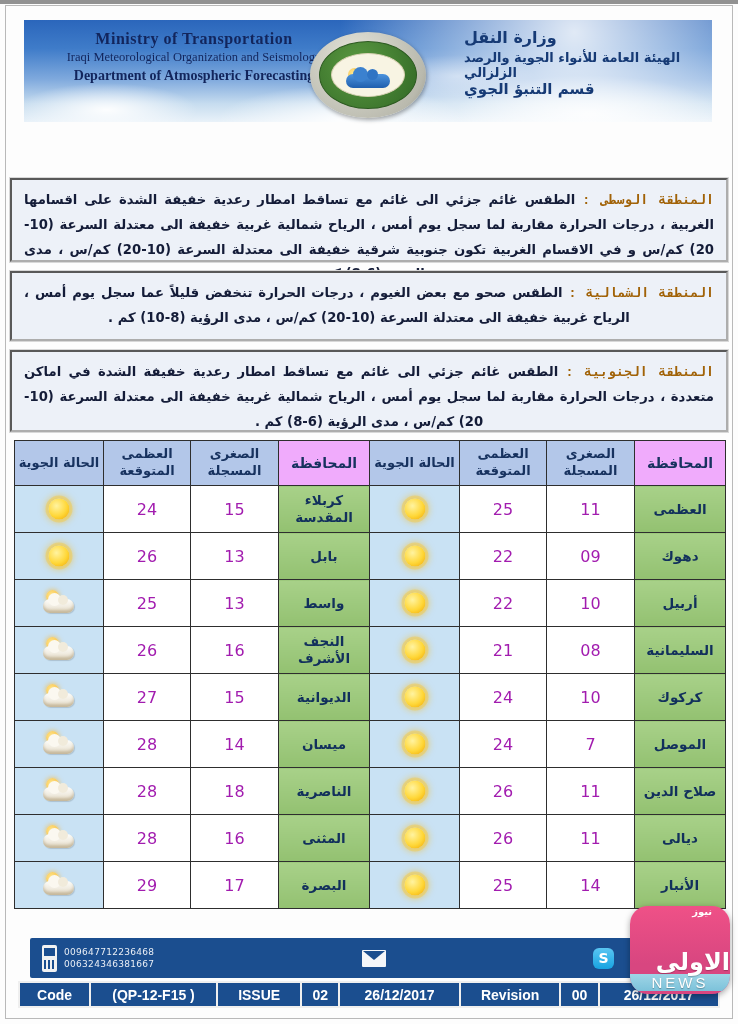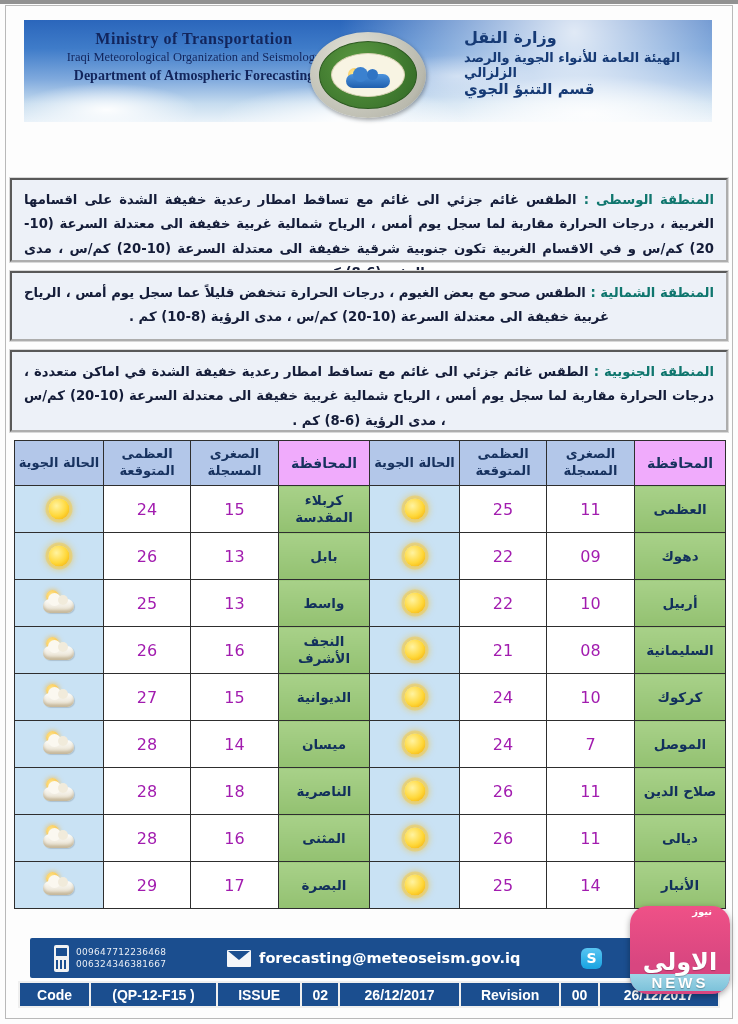--- a/index.html
+++ b/index.html
@@ -50,21 +50,21 @@
     box-shadow:0 1px 2px rgba(0,0,0,.3);}
   .title-banner span{direction:rtl;color:#ffffff;font-weight:bold;font-size:17.5px;
     text-shadow:1px 1px 1px rgba(0,0,0,.45);}
 
   
   .region{position:absolute;left:10px;right:10px;background:#edf1f8;
     border:2px inset #adadad;box-shadow:0 0 0 1px #d8d8d8;
     direction:rtl;padding:8px 12px 6px;box-sizing:border-box;
     font-size:13.2px;font-weight:bold;color:#141c38;line-height:1.85;
     text-align:justify;text-align-last:center;}
-  .region .lbl{color:#0f766e;}
+  .region .lbl{color:#a16207;font-family:Liberation Mono, monospace;}
   #region-central{top:178px;height:84px;}
   #region-north{top:271px;height:70px;}
   #region-south{top:350px;height:82px;}
 
   
   table.wx{position:absolute;left:14px;top:440px;width:711px;border-collapse:collapse;
     table-layout:fixed;direction:rtl;}
   .wx th,.wx td{border:1px solid #2e2e2e;text-align:center;vertical-align:middle;padding:0 2px;}
   .wx th{height:44px;background:#b3c7e9;color:#17325f;font-weight:bold;font-size:13px;line-height:1.3;}
   .wx th.province{background:#f0abfc;font-size:14px;}
@@ -82,21 +82,21 @@
   .pc-sun{position:absolute;left:5px;top:0;width:13px;height:13px;border-radius:50%;
     background:radial-gradient(circle at 40% 40%,#ffe58a,#f6b93d);
     box-shadow:0 0 4px 1px rgba(246,185,61,.6);}
   .pc-cloud{position:absolute;left:2px;top:9px;width:31px;height:14px;border-radius:10px;
     background:linear-gradient(#fdfdfb,#e6ddc9);box-shadow:inset 0 -3px 3px rgba(158,138,98,.45),1px 1px 1px rgba(0,0,0,.15);}
   .pc-cloud::before{content:"";position:absolute;left:5px;top:-6px;width:13px;height:13px;border-radius:50%;background:#fbf8f0;}
   .pc-cloud::after{content:"";position:absolute;left:15px;top:-4px;width:10px;height:10px;border-radius:50%;background:#f1ebdb;}
 
   
   .contact-bar{position:absolute;left:30px;right:26px;top:938px;height:40px;background:#1b4e8f;
-    display:flex;align-items:center;justify-content:space-between;padding:0 24px;box-sizing:border-box;
+    display:flex;align-items:center;justify-content:space-between;padding:0 12px;box-sizing:border-box;
     border-radius:2px;}
   .contact-left{display:flex;align-items:center;gap:7px;}
   .phone-icon{width:15px;height:27px;background:#f2f2f2;border-radius:2px;position:relative;flex:none;}
   .phone-icon::before{content:"";position:absolute;left:2px;top:3px;right:2px;height:8px;background:#1b4e8f;}
   .phone-icon::after{content:"";position:absolute;left:2px;bottom:3px;right:2px;height:9px;
     background:repeating-linear-gradient(90deg,#1b4e8f 0 2px,transparent 2px 4px);}
   .phone-nums{display:flex;flex-direction:column;color:#e9eef5;font-size:9px;line-height:1.35;letter-spacing:.3px;}
   .contact-mid{display:flex;align-items:center;gap:8px;color:#ffffff;}
   .mail-icon{width:24px;height:17px;background:#f4f6f9;position:relative;flex:none;border-radius:1px;}
   .mail-icon::before{content:"";position:absolute;left:1px;top:1px;border-left:11px solid transparent;
@@ -111,26 +111,26 @@
   .code-cell{display:flex;align-items:center;justify-content:center;color:#ffffff;font-weight:bold;
     font-size:14px;font-family:"Liberation Sans",sans-serif;border-right:2px solid #efefef;white-space:nowrap;overflow:hidden;}
   .code-cell:last-child{border-right:none;}
   .c0{flex:1.05;} .c1{flex:1.9;} .c2{flex:1.25;} .c3{flex:.55;} .c4{flex:1.8;}
   .c5{flex:1.5;} .c6{flex:.55;} .c7{flex:1.8;}
 
   
   .news-logo{position:absolute;top:906px;right:8px;width:100px;height:88px;border-radius:18px;
     background:linear-gradient(180deg,#ef5187 0%,#d84680 66%,#d84680 66%);
     box-shadow:0 2px 6px rgba(0,0,0,.35);overflow:hidden;z-index:9;}
-  .news-top{height:68px;display:flex;flex-direction:column;align-items:center;justify-content:center;
+  .news-top{height:68px;display:flex;flex-direction:column;justify-content:center;
     color:#ffffff;direction:rtl;}
   .news-ar-small{font-size:10px;font-weight:bold;align-self:flex-start;margin-right:18px;}
   .news-ar-big{font-size:24px;font-weight:bold;line-height:1;text-shadow:0 1px 1px rgba(0,0,0,.25);margin-top:33px;}
   .news-band{height:17px;background:linear-gradient(#9fd5e6,#7cc2da);display:flex;align-items:center;
-    justify-content:center;color:#ffffff;font-weight:bold;font-size:15px;letter-spacing:3px;
+    justify-content:center;color:#ffffff;font-weight:normal;font-size:15px;letter-spacing:3px;
     font-family:"Liberation Sans",sans-serif;text-shadow:0 1px 1px rgba(0,0,0,.3);}
 </style>
 </head>
 <body>
 
 <div class="page">
   <div class="photo-edge"></div>
   <div class="page-frame"></div>
 
   <div class="sky">
@@ -366,21 +366,20 @@
   <div class="contact-bar">
     <div class="contact-left">
       <span class="phone-icon"></span>
       <span class="phone-nums">
         <span>009647712236468</span>
         <span>006324346381667</span>
       </span>
     </div>
     <div class="contact-mid">
       <span class="mail-icon"></span>
-      <span class="email">forecasting@meteoseism.gov.iq</span>
     </div>
     <div class="contact-right">
       <span class="skype-icon">S</span>
     </div>
   </div>
 
   <div class="code-bar">
       <div class="code-cell c0">Code</div>
       <div class="code-cell c1">(QP-12-F15 )</div>
       <div class="code-cell c2">ISSUE</div>

